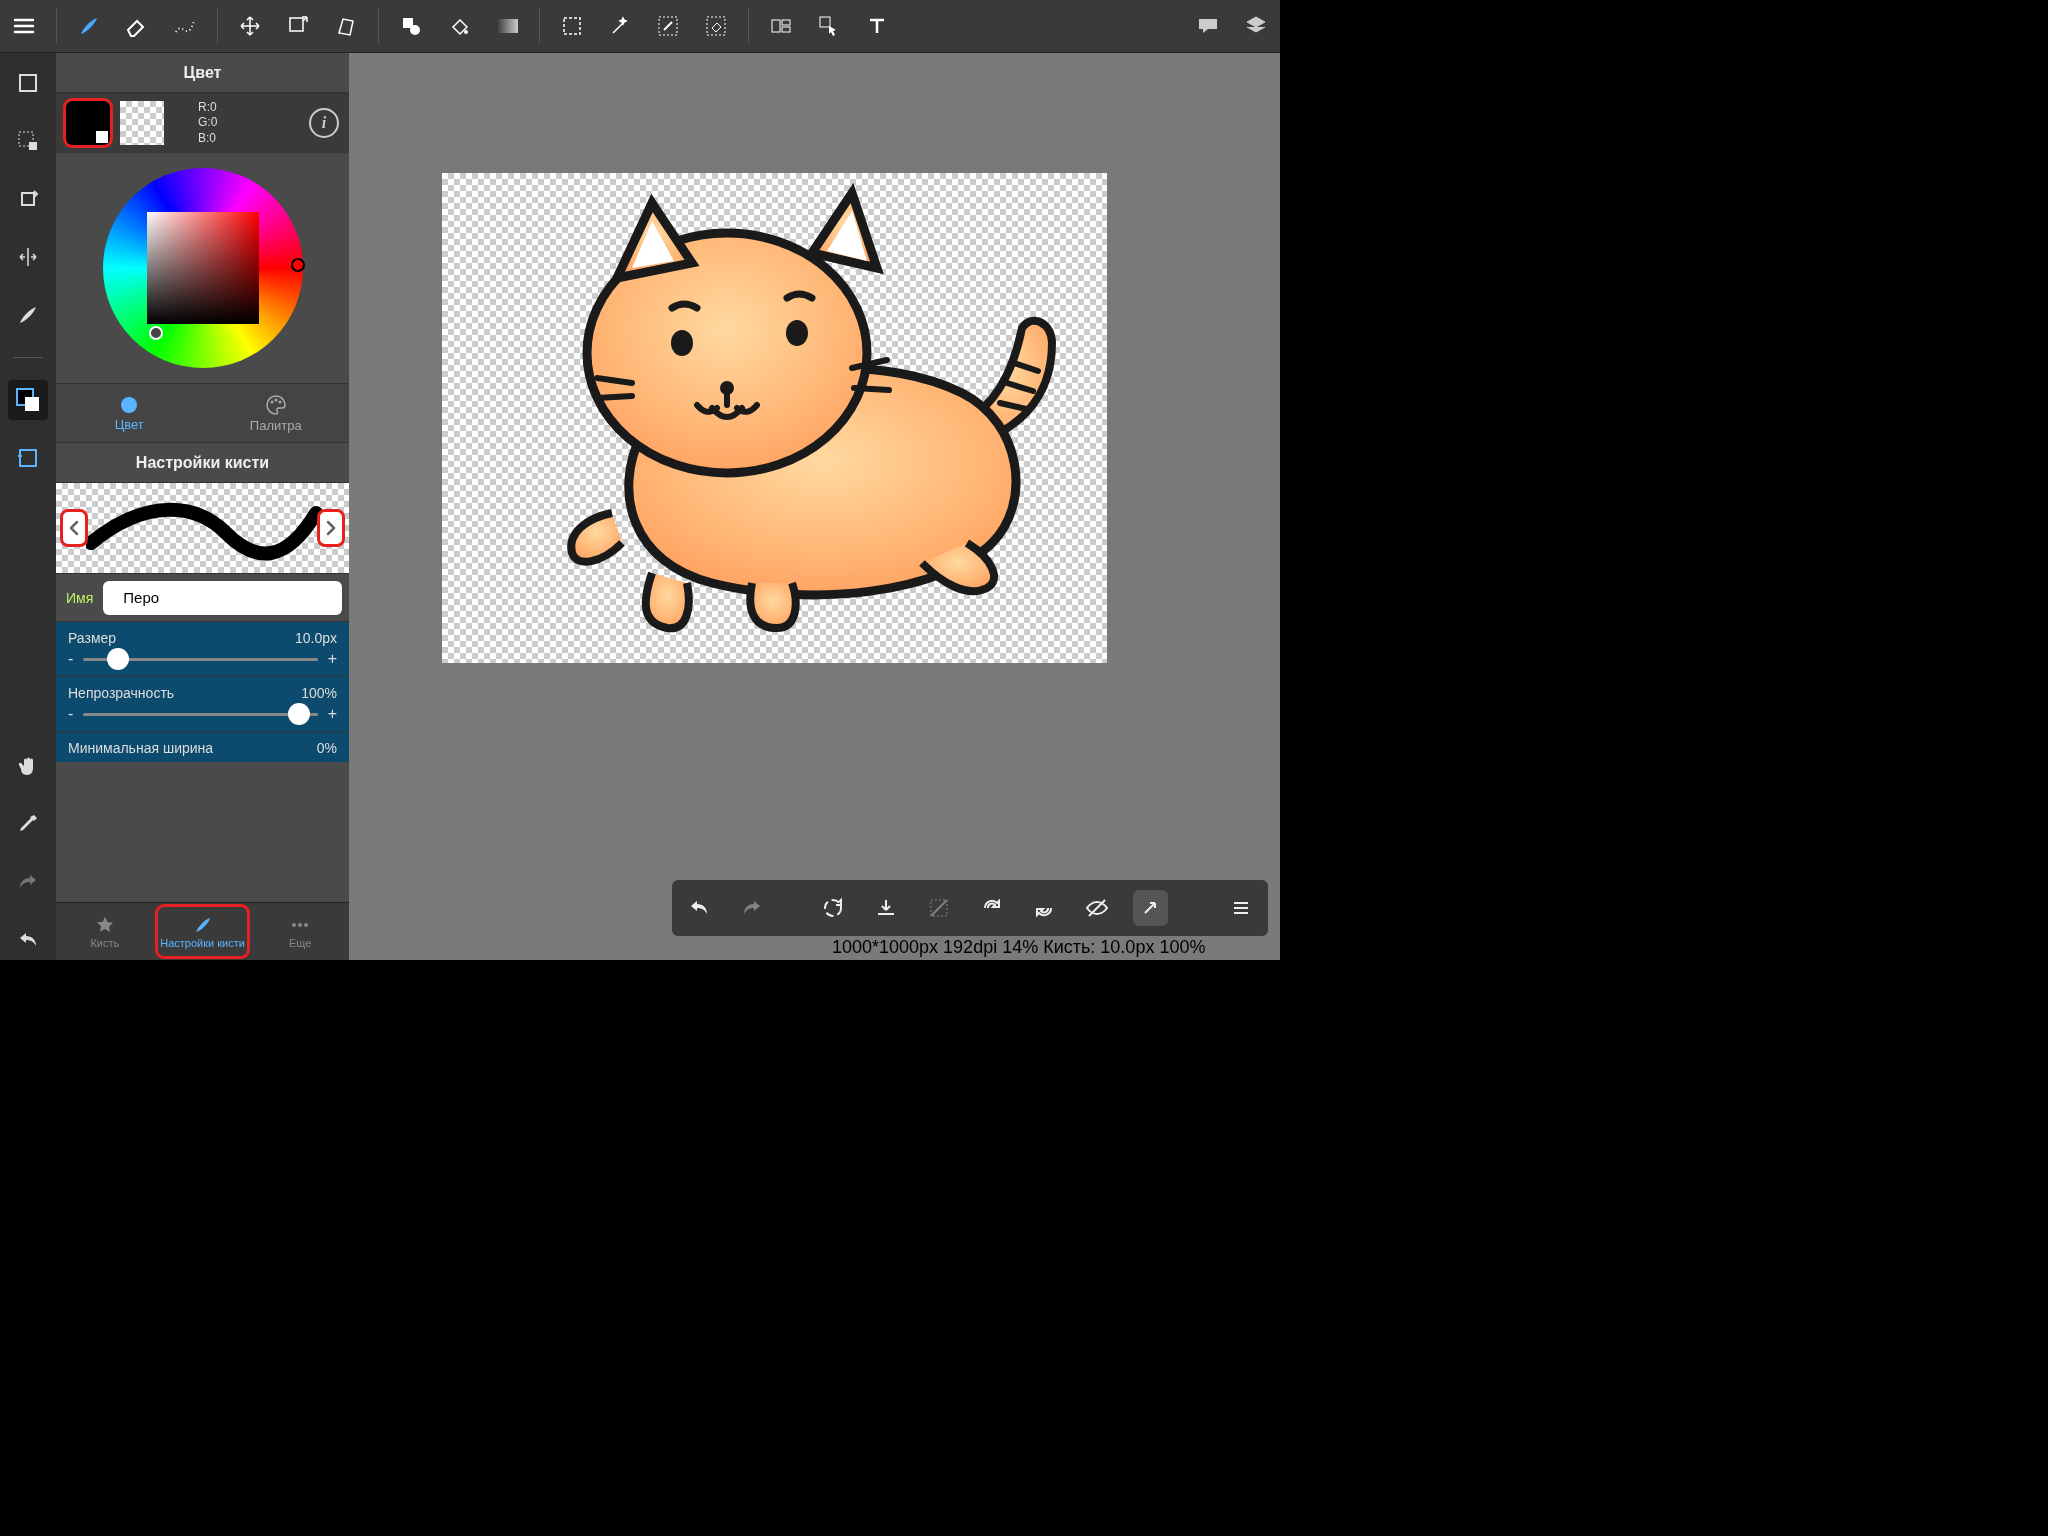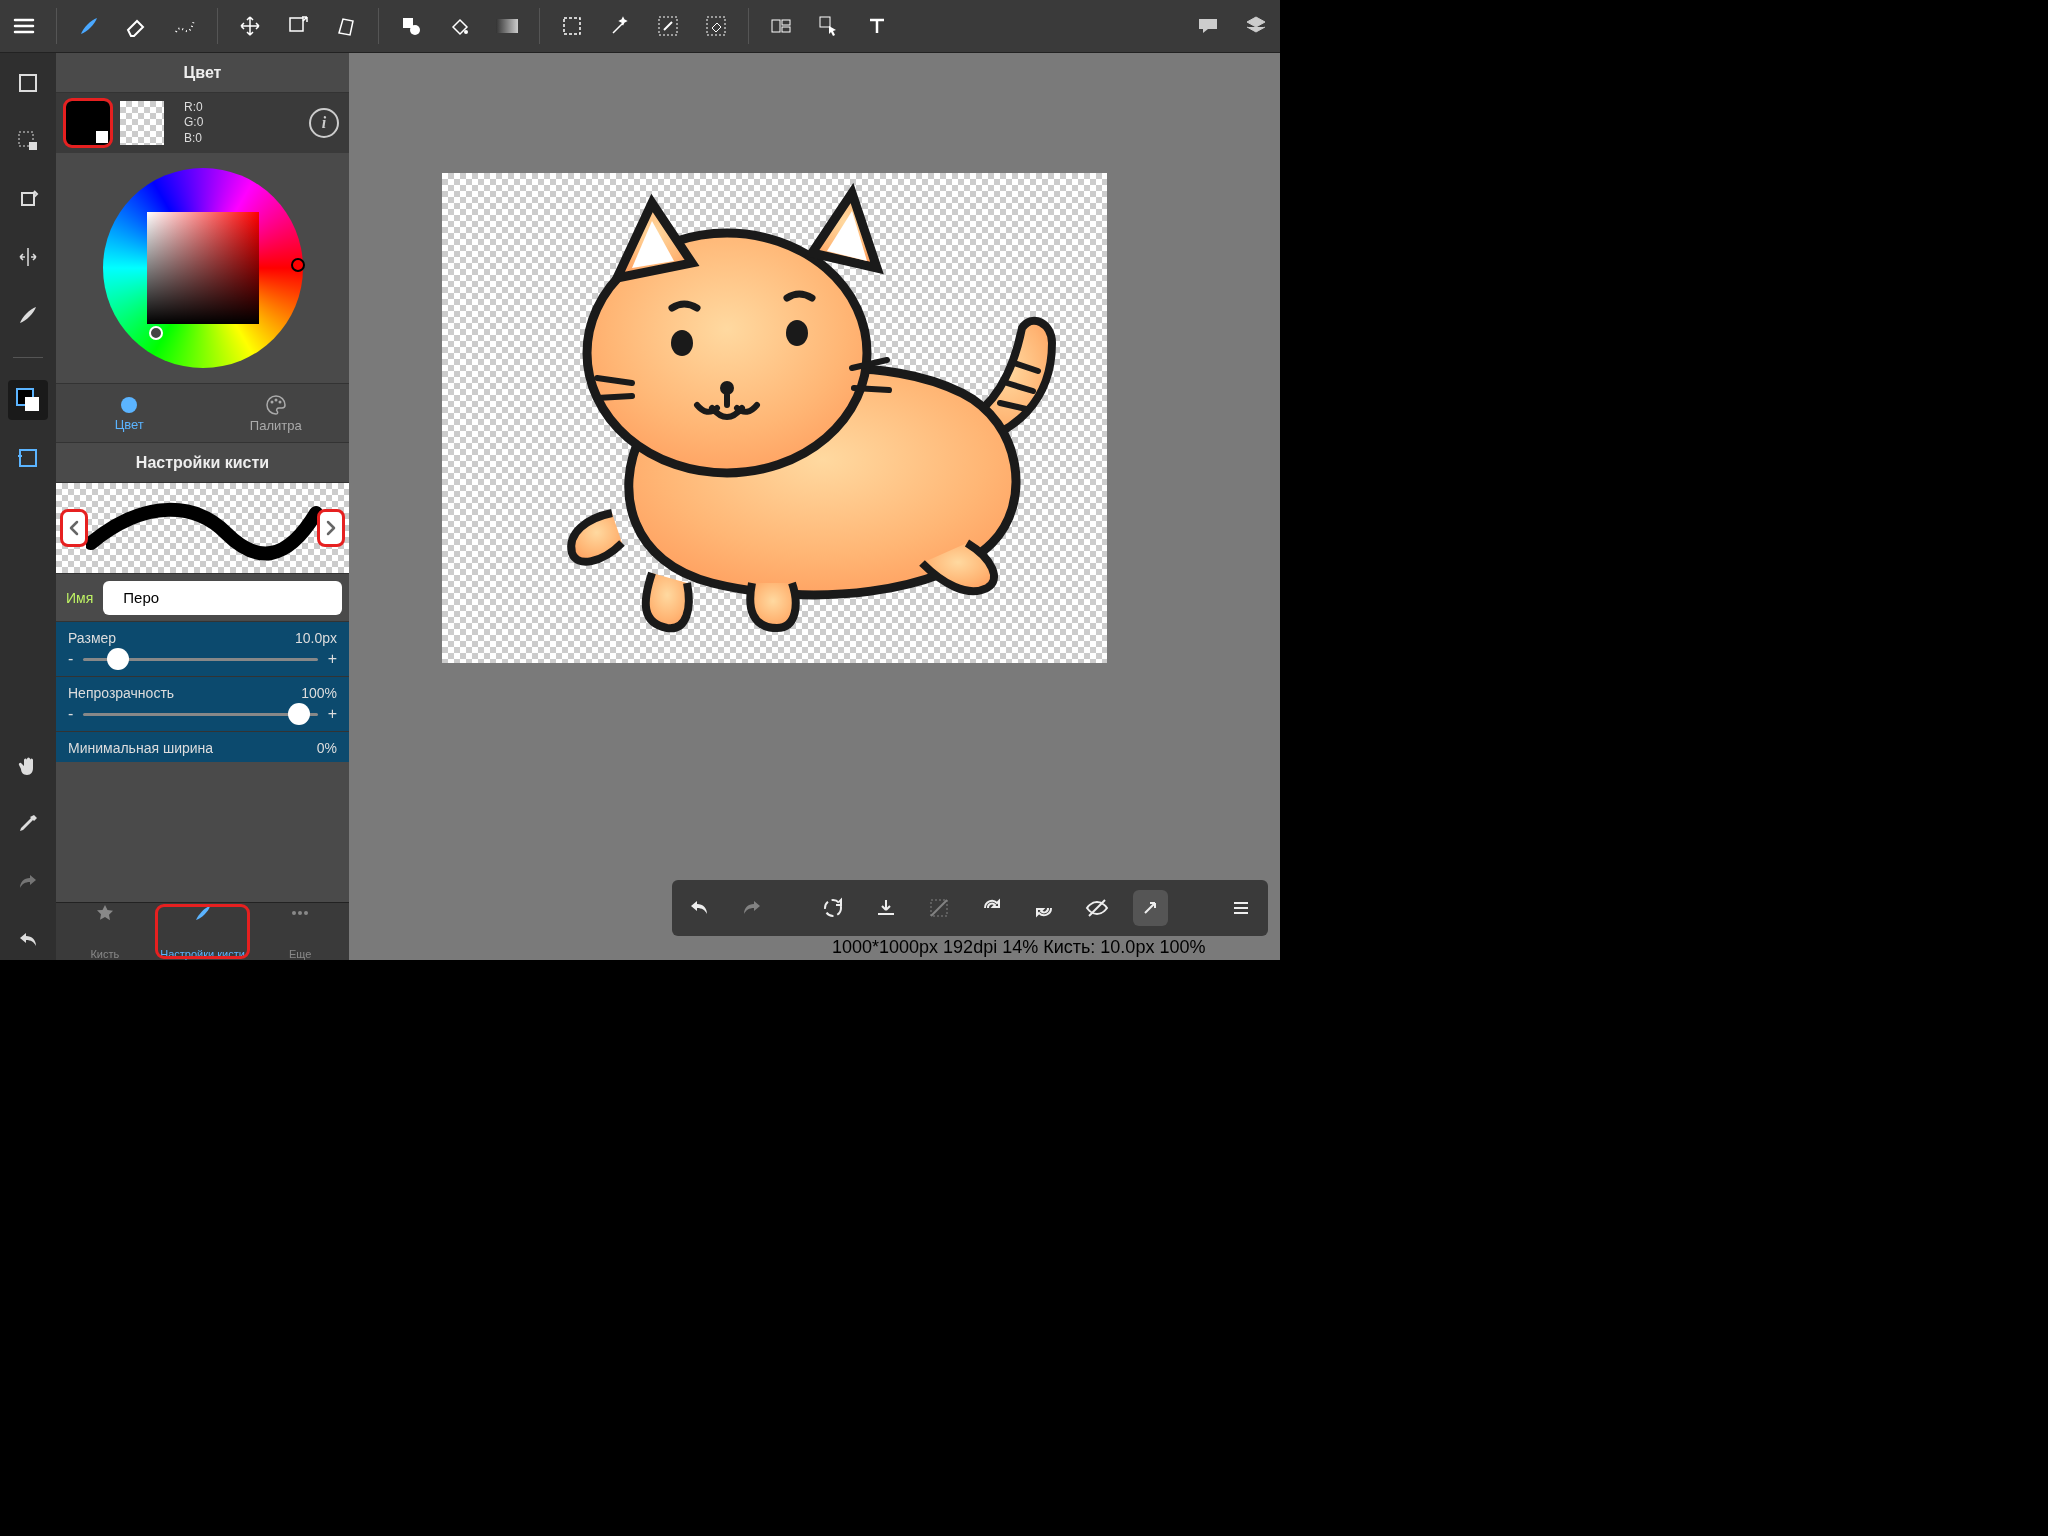--- a/index.html
+++ b/index.html
@@ -12,21 +12,21 @@
 .main{flex:1;display:flex;position:relative}
 .left-rail{width:56px;background:#2f2f2f;display:flex;flex-direction:column;align-items:center;padding-top:10px;gap:18px}
 .rail-btn{width:40px;height:40px;display:flex;align-items:center;justify-content:center;color:#ddd;cursor:pointer}
 .rail-sep{width:30px;height:1px;background:#555;margin:4px 0}
 .side-panel{width:296px;background:#4a4a4a;display:flex;flex-direction:column;border-right:3px solid #7a7a7a}
 .panel-header{height:40px;background:#4a4a4a;color:#eee;font-size:16px;font-weight:bold;display:flex;align-items:center;justify-content:center;border-bottom:1px solid #333}
 .swatch-row{height:60px;background:#3a3a3a;display:flex;align-items:center;padding:0 10px;gap:10px}
 .swatch{width:44px;height:44px;position:relative}
 .swatch.sel{outline:3px solid #e62020;border-radius:6px}
 .checker{background-image:linear-gradient(45deg,#ccc 25%,transparent 25%),linear-gradient(-45deg,#ccc 25%,transparent 25%),linear-gradient(45deg,transparent 75%,#ccc 75%),linear-gradient(-45deg,transparent 75%,#ccc 75%);background-size:12px 12px;background-position:0 0,0 6px,6px -6px,-6px 0;background-color:#fff}
-.rgb-text{color:#ddd;font-size:12px;line-height:1.3;margin-left:10px}
+.rgb-text{color:#ddd;font-size:12px;line-height:1.3;margin-left:24px}
 .info-btn{margin-left:auto;width:30px;height:30px;border:2px solid #ccc;border-radius:50%;display:flex;align-items:center;justify-content:center;color:#ccc;font-style:italic;font-weight:bold;font-family:serif}
 .wheel-area{height:230px;display:flex;align-items:center;justify-content:center;background:#4a4a4a}
 .wheel{width:200px;height:200px;border-radius:50%;background:conic-gradient(from 90deg,red,yellow,lime,cyan,blue,magenta,red);position:relative;display:flex;align-items:center;justify-content:center}
 .sv-box{width:112px;height:112px;background:linear-gradient(to top,#000,transparent),linear-gradient(to right,#fff,red)}
 .wheel-dot{position:absolute;width:14px;height:14px;border:2px solid #000;border-radius:50%;background:red;right:-2px;top:90px}
 .wheel-dot2{position:absolute;width:14px;height:14px;border:2px solid #fff;border-radius:50%;background:#444;left:46px;bottom:28px}
 .tab-row{height:60px;background:#444;display:flex;border-top:1px solid #333;border-bottom:1px solid #333}
 .tab{flex:1;display:flex;flex-direction:column;align-items:center;justify-content:center;font-size:13px;color:#aaa;cursor:pointer;gap:2px}
 .tab.active{color:#5bb4ff}
 .stroke-preview{height:90px;background:#fff;position:relative}
@@ -36,21 +36,21 @@
 .arrow-btn.right{right:4px}
 .name-row{height:48px;background:#4a4a4a;display:flex;align-items:center;padding:0 10px;gap:10px;border-top:1px solid #333}
 .name-row label{color:#bef264;font-size:14px}
 .name-input{flex:1;height:34px;border-radius:6px;border:none;background:#fff;padding:0 20px;font-size:15px}
 .slider-row{background:#0c4a6e;padding:8px 12px;border-top:1px solid #333}
 .slider-label{display:flex;justify-content:space-between;color:#ddd;font-size:14px;margin-bottom:4px}
 .slider-ctrl{display:flex;align-items:center;gap:10px;color:#ddd}
 .slider-track{flex:1;height:3px;background:#888;position:relative;border-radius:2px}
 .slider-thumb{position:absolute;top:50%;transform:translate(-50%,-50%);width:22px;height:22px;background:#fff;border-radius:50%}
 .bottom-tabs{height:58px;background:#3a3a3a;display:flex;border-top:1px solid #222;margin-top:auto}
-.bt-tab{flex:1;display:flex;flex-direction:column;align-items:center;justify-content:space-between;color:#888;font-size:11px;gap:2px;cursor:pointer}
+.bt-tab{flex:1;display:flex;flex-direction:column;align-items:center;justify-content:center;color:#888;font-size:11px;gap:2px;cursor:pointer}
 .bt-tab.active{color:#5bb4ff}
 .bt-tab.highlight{outline:3px solid #e62020;outline-offset:-4px;border-radius:10px}
 .canvas-area{flex:1;background:#7a7a7a;position:relative;overflow:hidden}
 .canvas{position:absolute;left:90px;top:120px;width:665px;height:490px;background:#fff}
 .canvas .checker-bg{position:absolute;inset:0}
 .statusbar{position:absolute;left:320px;right:12px;bottom:24px;height:56px;background:#3a3a3a;border-radius:6px;display:flex;align-items:center;padding:0 10px;gap:18px;color:#eee}
 .sb-btn{width:36px;height:36px;display:flex;align-items:center;justify-content:center;cursor:pointer}
 .status-text{position:absolute;bottom:2px;left:480px;color:#000000;font-size:18px}
 svg{display:block}
 .brush-stroke{position:absolute;left:30px;top:10px;width:236px;height:70px;z-index:1}

